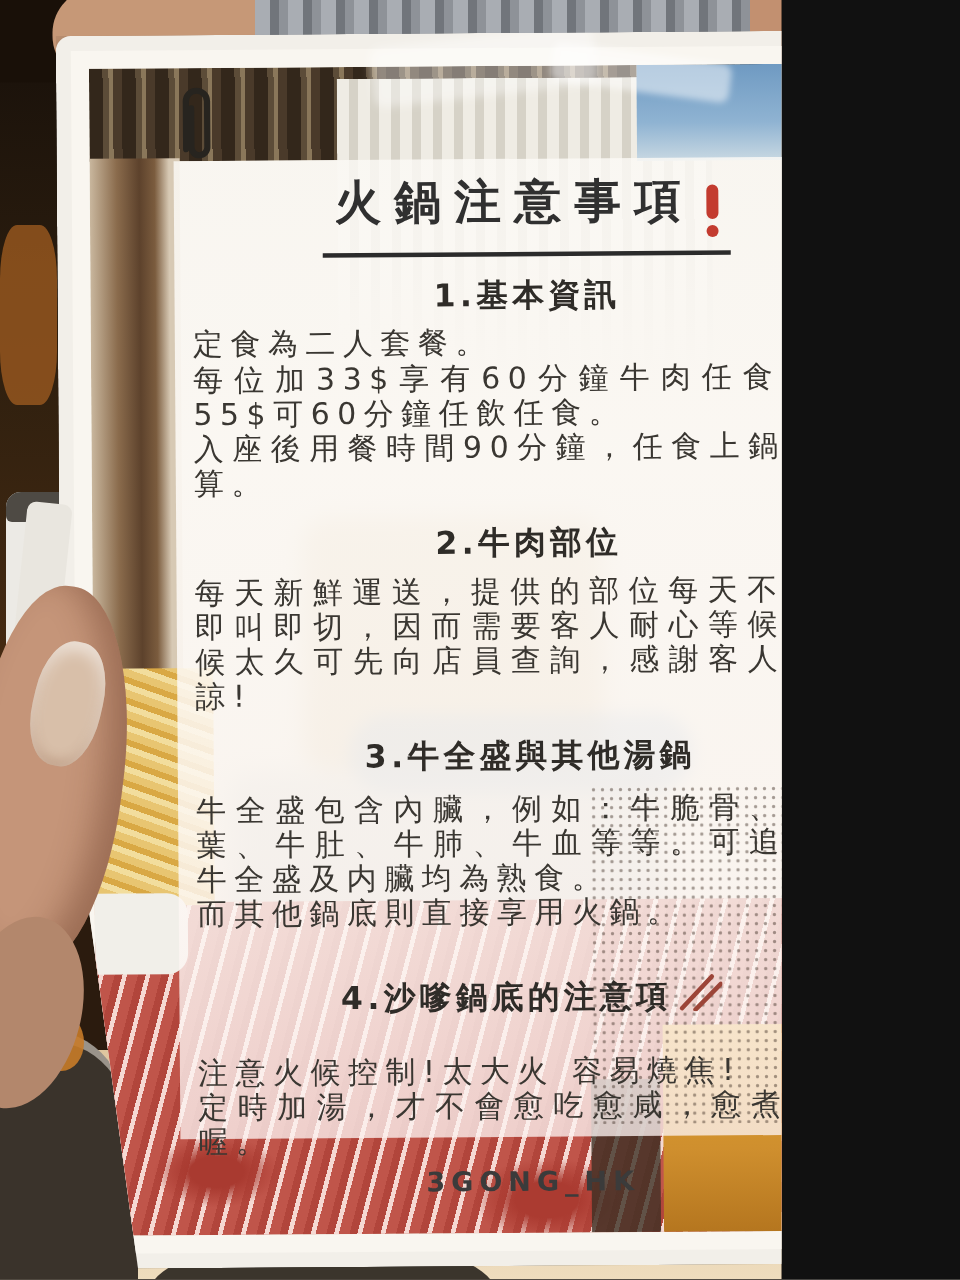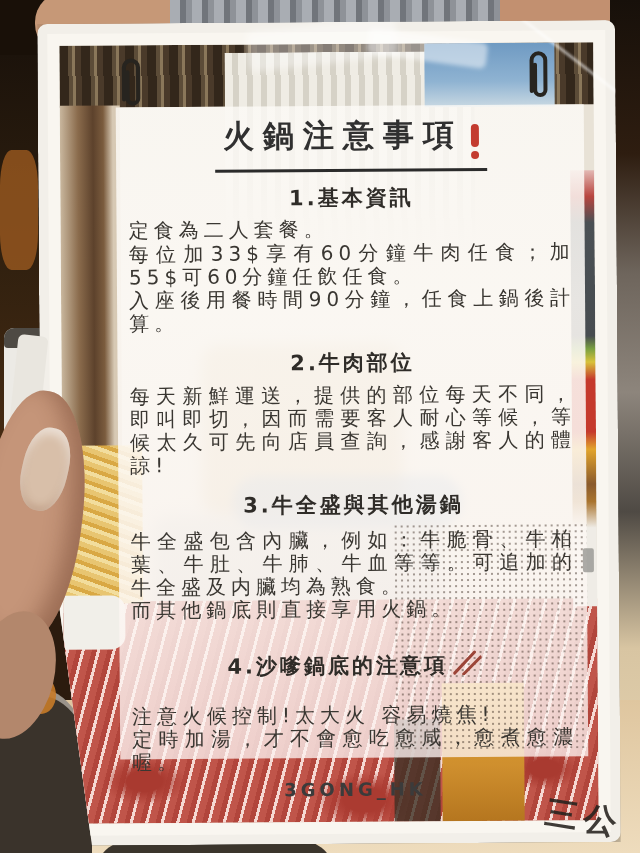--- a/index.html
+++ b/index.html
@@ -1,17 +1,17 @@
 <!DOCTYPE html>
 <html><head>
 <meta charset="utf-8">
 <style>
   * { box-sizing: border-box; margin: 0; padding: 0; }
   html,body { background:#111; }
-  .scene { position:relative; width:640px; height:853px; overflow:hidden;
+  .scene { position:relative; width:521px; height:853px; overflow:hidden;
            background:#2b1b0e; font-family:"DejaVu Sans", sans-serif; }
   .abs { position:absolute; }
 
   
   .corner-tl { left:0; top:0; width:150px; height:75px; background:#191008; }
   .corner-tr { left:530px; top:0; width:110px; height:65px; background:#150e08; }
   .arm-left  { left:35px; top:-8px; width:175px; height:62px; background:#c69877; border-radius:30px; }
   .arm-right { left:455px; top:-10px; width:190px; height:58px; background:#c29070; border-radius:30px; }
   .torso { left:170px; top:0; width:330px; height:62px; border-radius:0 0 26px 26px;
            background:repeating-linear-gradient(90deg,#a9adb3 0 10px,#71757b 10px 16px,#8e9298 16px 22px); }

